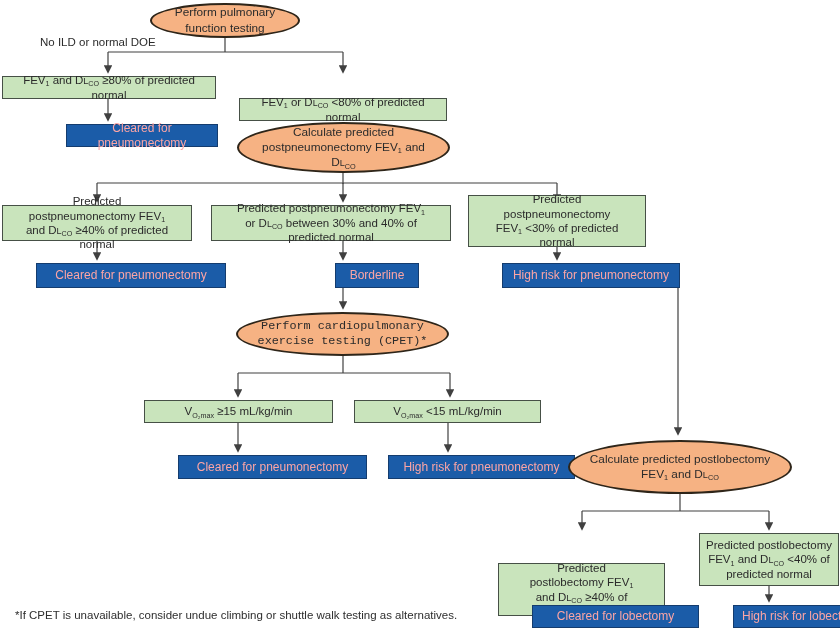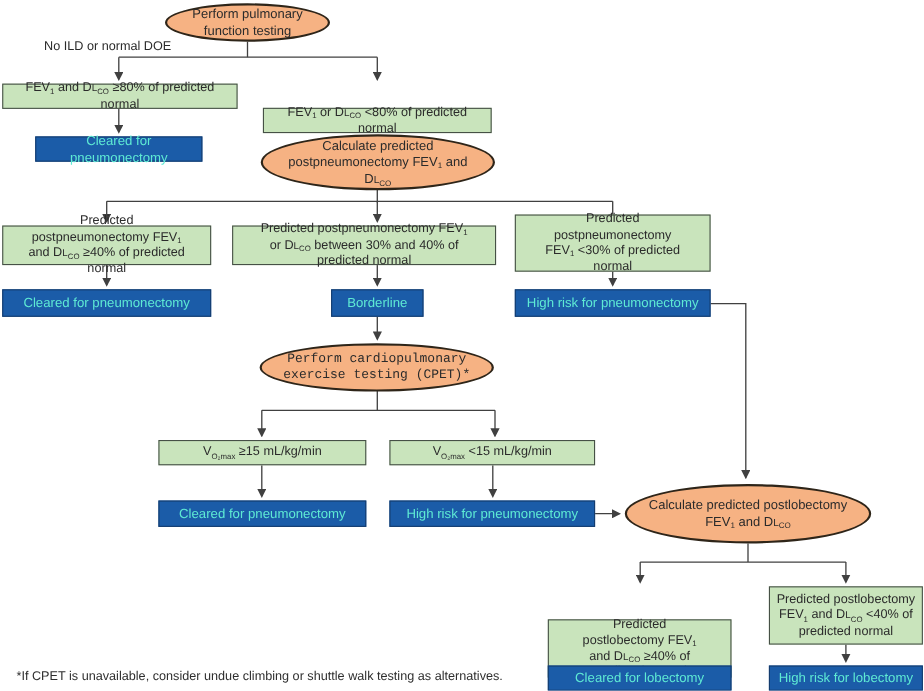--- a/index.html
+++ b/index.html
@@ -15,21 +15,21 @@
     text-align:center;box-sizing:border-box;line-height:1.25;
   }
   .cond{
     background:var(--condition-fill,#C9E4BC);
     border:1.5px solid var(--condition-border,#465046);
     font-size:11.5px;padding:1px 20px;color:#2b2b2b;
   }
   .outcome{
     background:var(--outcome-fill,#1B5CA8);
     border:1.5px solid var(--outcome-border,#143C6E);
-    color:#5eead4;font-size:12px;padding:1px 4px;
+    color:#fca5a5;font-size:12px;padding:1px 4px;margin-left:34px;
   }
   .proc{
     background:var(--process-fill,#F6B283);
     border:2px solid var(--process-border,#2E2519);
     border-radius:50%;font-size:11.8px;line-height:1.3;padding:3px 12px;color:#2b2b2b;
   }
   .freelabel{position:absolute;z-index:1;font-size:11.5px;color:#2b2b2b;white-space:nowrap;}
   .footnote{position:absolute;z-index:1;font-size:11.5px;color:#2e2e2e;white-space:nowrap;}
   sub{font-size:0.62em;line-height:0;position:relative;top:0.33em;vertical-align:baseline;}
   .sc{font-size:0.78em;}

